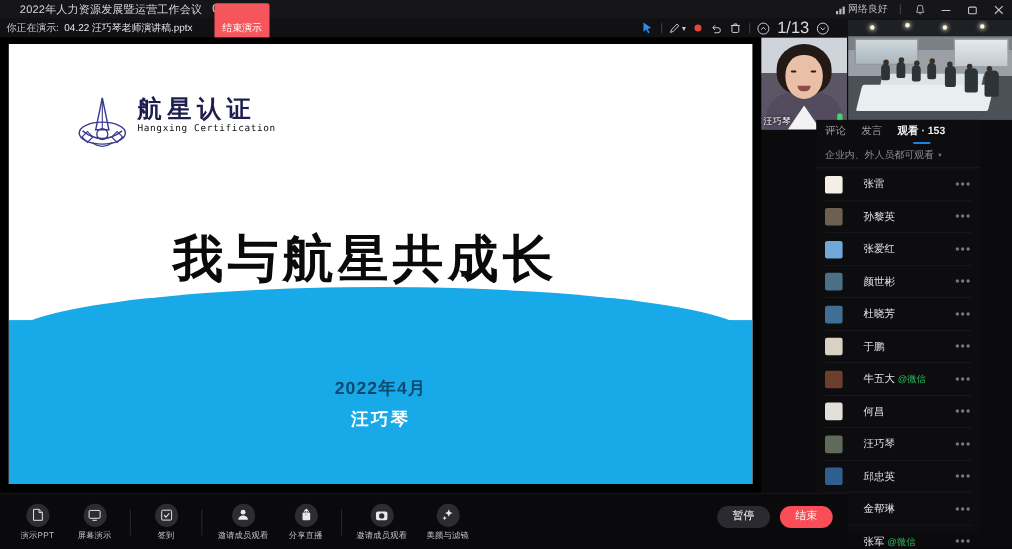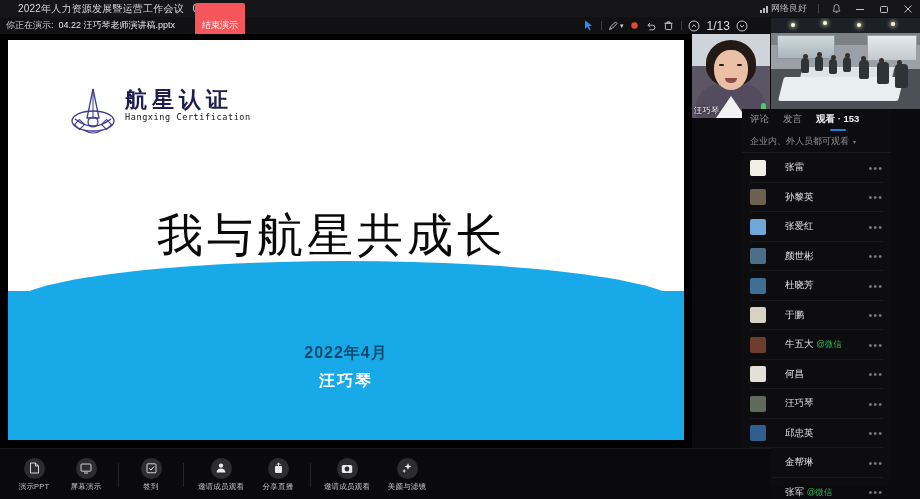--- a/index.html
+++ b/index.html
@@ -34,37 +34,37 @@
   .banner-btn{margin-left:20px;background:#f5565b;color:#fff;font-size:9px;
     padding:18px 7px;border-radius:2px;line-height:1;white-space:nowrap;cursor:pointer;}
 
   
   .ptools{position:absolute;top:17px;left:580px;height:17px;width:190px;
     display:flex;align-items:center;gap:0px;}
   .ptool{height:17px;min-width:13px;display:flex;align-items:center;justify-content:center;
     color:#cfcfd2;cursor:pointer;padding:0 2px;}
   .ptool svg{display:block;}
   .ptool-sep{width:1px;height:9px;background:#3c3c42;margin:0 4px;}
-  .page-ind{font-size:12px;color:#dcdce0;padding:0 4px;white-space:nowrap;}
+  .page-ind{font-size:15px;color:#dcdce0;padding:0 4px;white-space:nowrap;}
   .chev-sm{font-size:7px;color:#cfcfd2;margin-left:1px;}
 
   
   .stage{position:absolute;left:0;top:34px;width:692px;height:414px;background:#000;}
   .slide{position:absolute;left:8px;top:6px;width:676px;height:400px;background:#fff;overflow:hidden;}
   .slide-blue{position:absolute;left:0;bottom:0;width:676px;height:149px;background:#17a9e8;}
   .slide-blue:before{content:"";position:absolute;left:0;top:-30px;width:676px;height:46px;
     background:#17a9e8;border-radius:50% 50% 0 0 / 100% 100% 0 0;}
   .logo-wrap{position:absolute;left:62px;top:48px;display:flex;align-items:flex-start;gap:9px;}
   .logo-mark{width:46px;height:48px;}
   .logo-text{display:flex;flex-direction:column;gap:1px;}
   .logo-cn{font-size:22px;color:#1d1d4e;font-weight:bold;letter-spacing:5px;
     font-family:"DejaVu Serif",serif;line-height:1.05;}
   .logo-en{font-size:8.5px;color:#111;letter-spacing:.6px;font-family:"DejaVu Sans Mono",monospace;}
   .slide-title{position:absolute;left:0;top:165px;width:648px;text-align:center;
-    font-size:46px;color:#0a0a0a;font-weight:normal;letter-spacing:4px;
+    font-size:46px;color:#0a0a0a;font-weight:bold;letter-spacing:4px;
     font-family:"DejaVu Serif",serif;}
   .slide-date{position:absolute;left:0;bottom:76px;width:676px;text-align:center;
     font-size:16px;color:#0c4a6e;font-weight:bold;letter-spacing:1px;}
   .slide-author{position:absolute;left:0;bottom:48px;width:676px;text-align:center;
     font-size:16px;color:#fff;font-weight:bold;letter-spacing:2px;}
 
   
   .vid{position:absolute;overflow:hidden;background:#1a1a1e;}
   .vid-speaker{left:692px;top:34px;width:78px;height:84px;}
   .vid-room{left:771px;top:18px;width:149px;height:91px;}
@@ -443,15 +443,19 @@
         <span class="bicon">
           <svg width="12" height="12" viewBox="0 0 12 12">
               <path d="M7 1l1 2.4L10.4 4.4 8 5.4 7 7.8 6 5.4 3.6 4.4 6 3.4z" fill="#e9e9ec"></path>
               <path d="M3.2 7l.6 1.4 1.4.6-1.4.6L3.2 11l-.6-1.4L1.2 9l1.4-.6z" fill="#e9e9ec"></path>
             </svg>
         </span>
         <span class="blabel">美颜与滤镜</span>
       </div>
     </div>
 
+    <div class="bright">
+      <span class="pill pause">暂停</span>
+      <span class="pill end">结束</span>
+    </div>
   </div>
 
 </div>
 
 </body></html>

